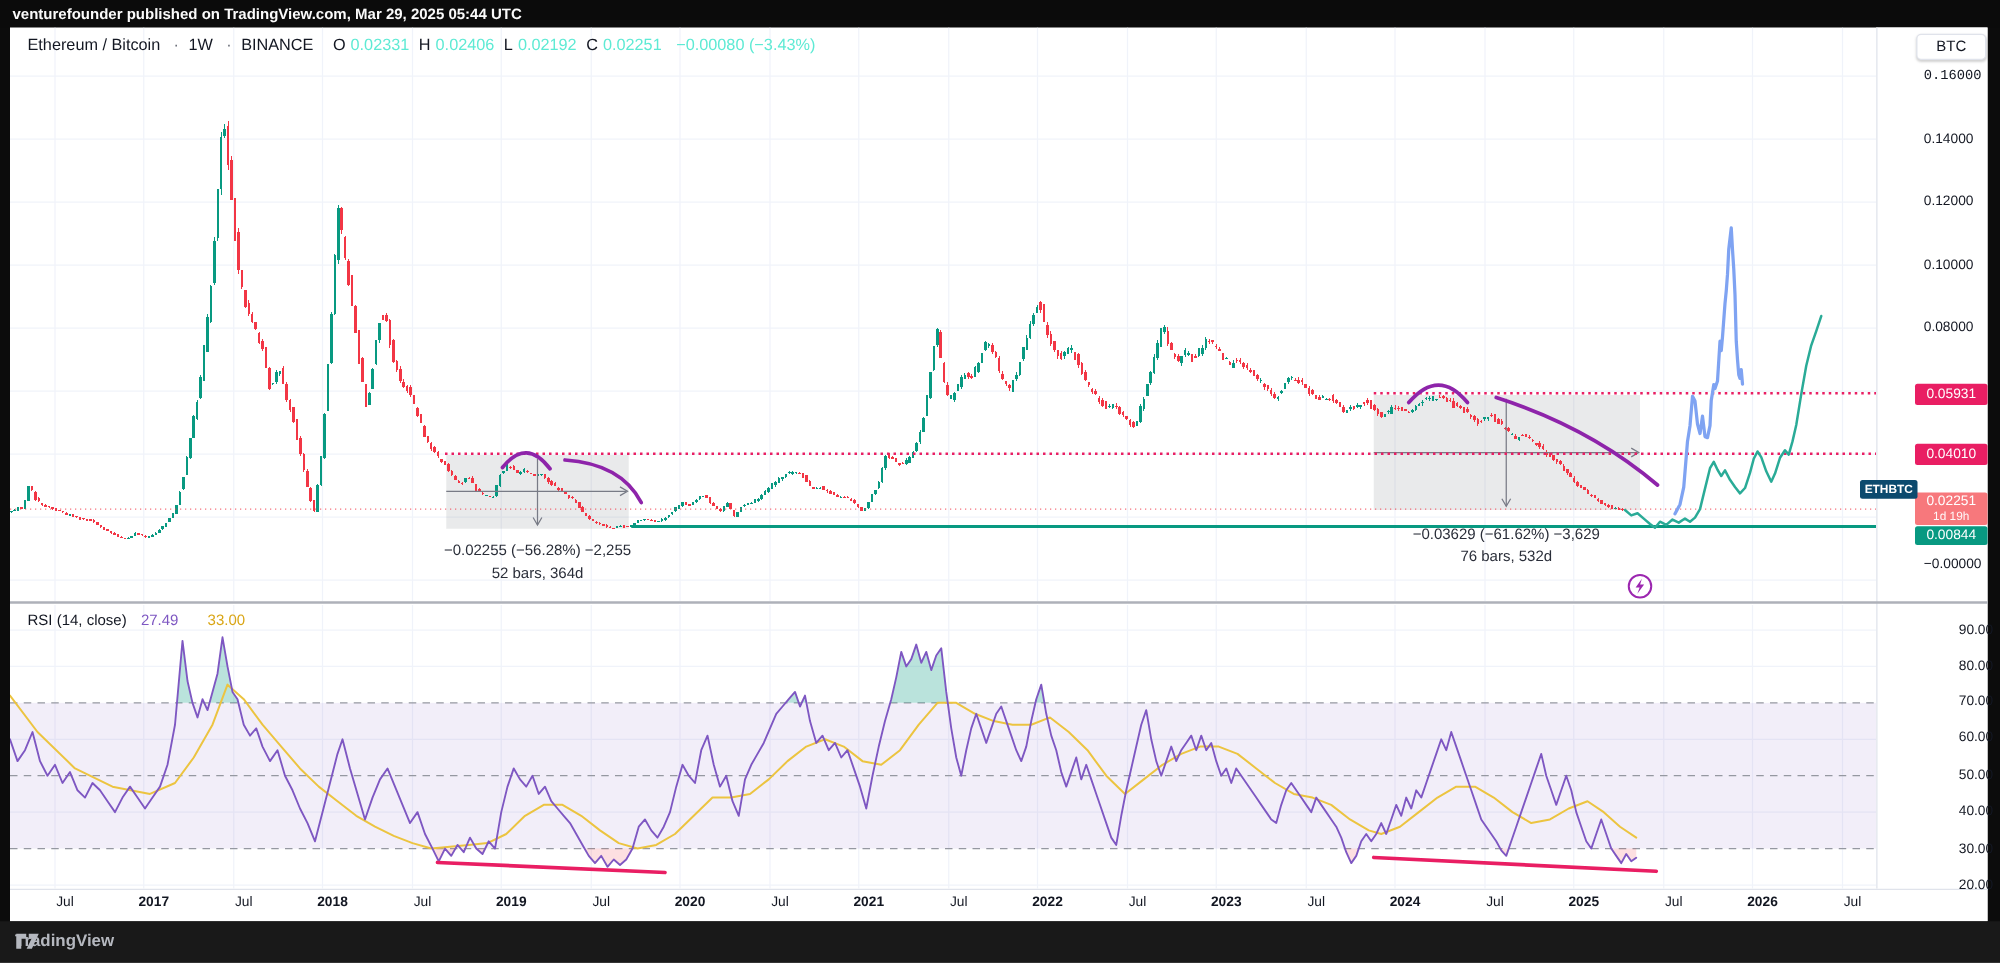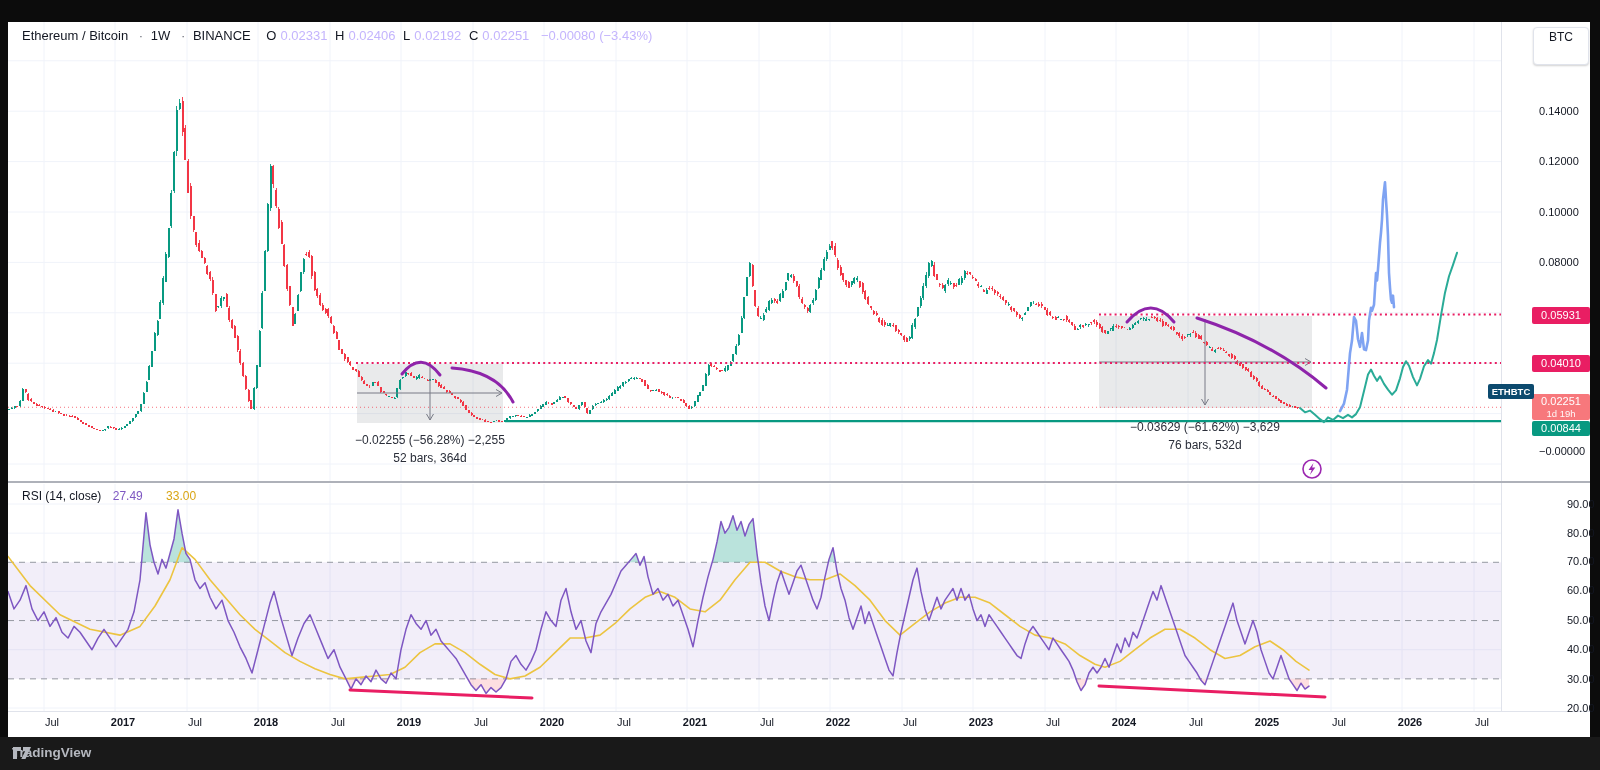--- a/index.html
+++ b/index.html
@@ -10,44 +10,47 @@
           font-size:12px;font-weight:700;line-height:22px;padding-left:10px;}
   #panel{left:8px;top:22px;width:1582px;height:715px;background:#ffffff;}
   #sep{left:8px;top:481px;width:1582px;height:2px;background:#aeb1b9;z-index:6;}
   #axis-col{left:1501px;top:22px;width:89px;height:689px;background:#fff;border-left:1px solid #e0e3eb;z-index:5;}
   #time-axis{left:8px;top:711px;width:1582px;height:26px;background:#fff;border-top:1px solid #e0e3eb;z-index:5;}
   #bottombar{left:0;top:737px;width:1600px;height:33px;background:#191919;color:#b5b8bf;z-index:7;}
   #brand{position:absolute;left:12px;top:8px;display:flex;align-items:center;gap:7px;
          font-size:13.5px;font-weight:600;color:#b5b8bf;}
   #ohlc-row{left:22px;top:28px;height:18px;font-size:13px;color:#131722;white-space:nowrap;z-index:8;}
   #ohlc-row span{margin-right:4px;}
-  .red-val{color:#c4b5fd;}
+  .red-val{color:#5eead4;}
   .sep-dot{color:#6a6d78;margin:0 3px;}
   #rsi-row{left:22px;top:489px;font-size:12px;color:#131722;white-space:nowrap;z-index:8;}
   #rsi-row .rsi-val{color:#7e57c2;margin-left:8px;}
   #rsi-row .rsi-ma{color:#d9a514;margin-left:20px;}
-  #btc-btn{left:1533px;top:27px;width:56px;height:38px;background:#fff;border:1px solid #e0e3eb;
+  #btc-btn{left:1533px;top:27px;width:56px;height:21px;background:#fff;border:1px solid #e0e3eb;
            border-radius:4px;box-shadow:0 1px 2px rgba(0,0,0,.18);font-size:12px;color:#131722;
            text-align:center;line-height:19px;z-index:9;}
   .price-label{position:absolute;left:1539px;font-size:11px;color:#131722;z-index:6;transform:translateY(-50%);}
   .rsi-label{position:absolute;left:1539px;font-size:11px;color:#131722;z-index:6;transform:translateY(-50%);margin-left:28px;}
   .axis-badge{position:absolute;left:1532px;width:58px;border-radius:2px;color:#fff;text-align:center;
               font-size:11px;z-index:9;}
   .axis-badge .sub{font-size:9.5px;line-height:9px;opacity:.95;}
   #sym-tag{left:1488px;width:46px;height:15px;border-radius:2px;color:#fff;font-size:9.5px;font-weight:700;
            text-align:center;line-height:15px;z-index:10;}
   .time-label{position:absolute;top:716px;font-size:11px;color:#131722;transform:translateX(-50%);z-index:6;}
   .time-label.year{font-weight:600;}
   .measure-text{position:absolute;font-size:12px;color:#2a2e39;transform:translateX(-50%);white-space:nowrap;z-index:8;}
   svg{position:absolute;display:block;}
 </style>
 </head>
 <body>
 
 <div id="root">
+  <div id="topbar" class="abs">
+    <span>venturefounder published on TradingView.com, Mar 29, 2025 05:44 UTC</span>
+  </div>
 
   <div id="panel" class="abs"></div>
 
   <svg id="price-svg" style="left:8px;top:22px;z-index:4;" width="1493" height="459">
       <line x1="36" y1="0" x2="36" y2="459" stroke="#f0f3fa" stroke-width="1"></line>
       <line x1="107" y1="0" x2="107" y2="459" stroke="#f0f3fa" stroke-width="1"></line>
       <line x1="179" y1="0" x2="179" y2="459" stroke="#f0f3fa" stroke-width="1"></line>
       <line x1="250" y1="0" x2="250" y2="459" stroke="#f0f3fa" stroke-width="1"></line>
       <line x1="322" y1="0" x2="322" y2="459" stroke="#f0f3fa" stroke-width="1"></line>
       <line x1="393" y1="0" x2="393" y2="459" stroke="#f0f3fa" stroke-width="1"></line>

